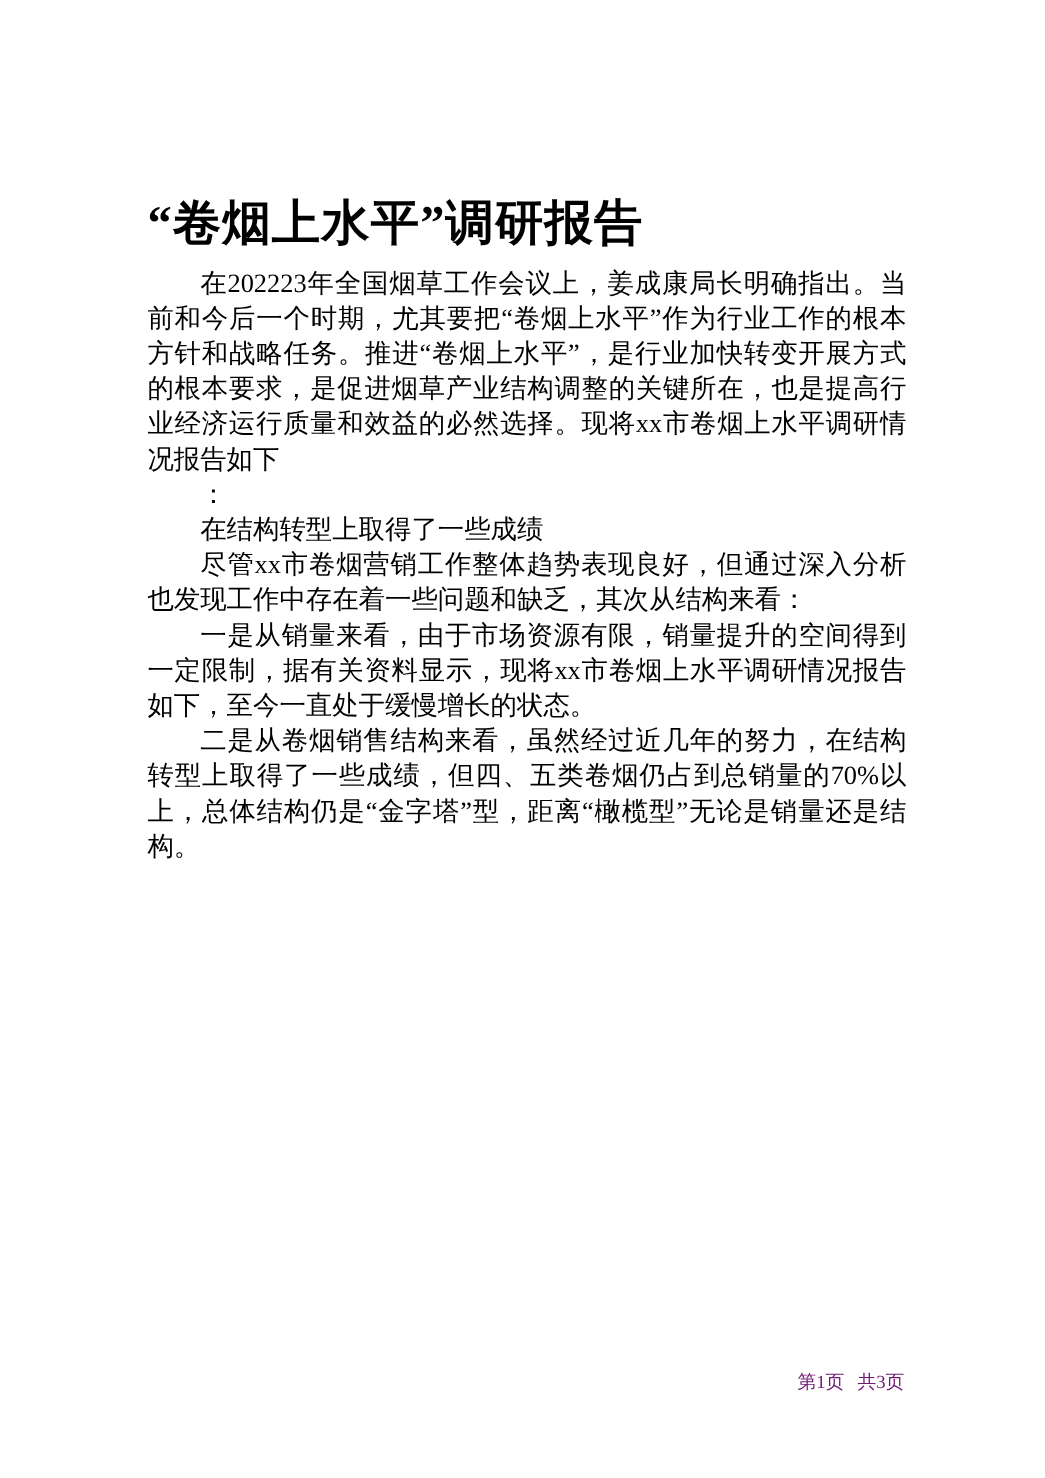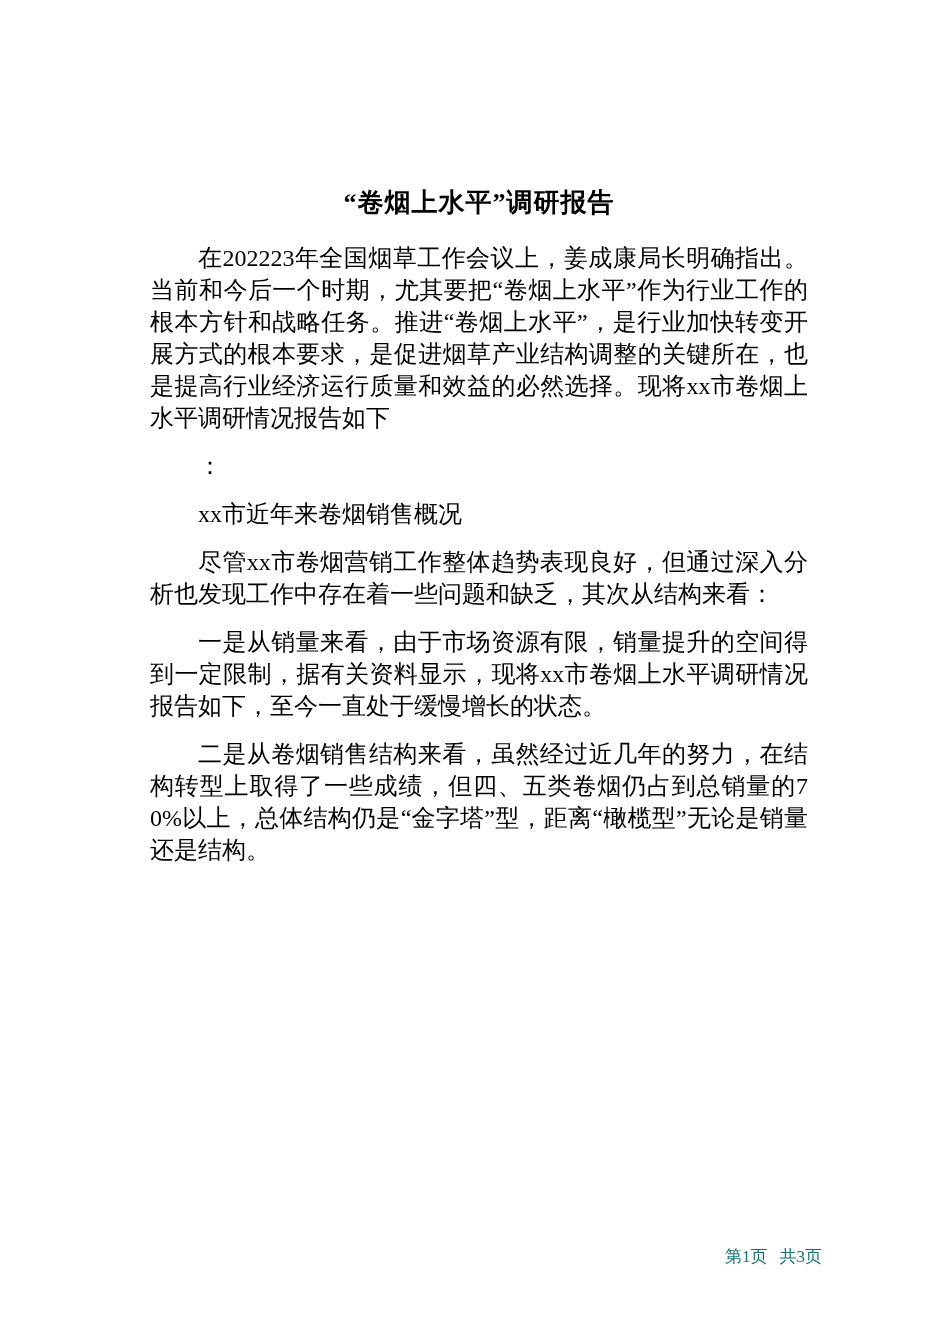--- a/index.html
+++ b/index.html
@@ -17,58 +17,57 @@
     overflow: hidden;
   }
   .content {
     position: absolute;
     left: 134px;
     top: 180px;
     width: 690px;
   }
   .doc-title {
     margin: 0 0 16px 0;
-    font-size: 26px;
+    font-size: 44px;
     font-weight: bold;
-    text-align: center;
     line-height: 46px;
     letter-spacing: 1px;
   }
   .doc-body p {
-    margin: 16px;
+    margin: 0;
     font-size: 24px;
     line-height: 32px;
     text-align: justify;
     text-indent: 2em;
     word-break: break-all;
     font-family: "Liberation Serif", "DejaVu Serif", serif;
   }
   .footer {
     position: absolute;
     right: 128px;
     bottom: 76px;
     font-size: 17px;
-    color: #0f766e;
+    color: #701a75;
     font-family: "Liberation Serif", "DejaVu Serif", serif;
   }
   .footer .spacer {
     display: inline-block;
     width: 12px;
   }
 </style>
 </head>
 <body>
 
 <div class="page">
   <div class="content">
     <h1 class="doc-title">“卷烟上水平”调研报告</h1>
     <div class="doc-body">
       <p>在202223年全国烟草工作会议上，姜成康局长明确指出。当前和今后一个时期，尤其要把“卷烟上水平”作为行业工作的根本方针和战略任务。推进“卷烟上水平”，是行业加快转变开展方式的根本要求，是促进烟草产业结构调整的关键所在，也是提高行业经济运行质量和效益的必然选择。现将xx市卷烟上水平调研情况报告如下</p>
       <p>：</p>
-      <p>xx市近年来卷烟销售概况</p>
+      <p>在结构转型上取得了一些成绩</p>
       <p>尽管xx市卷烟营销工作整体趋势表现良好，但通过深入分析也发现工作中存在着一些问题和缺乏，其次从结构来看：</p>
       <p>一是从销量来看，由于市场资源有限，销量提升的空间得到一定限制，据有关资料显示，现将xx市卷烟上水平调研情况报告如下，至今一直处于缓慢增长的状态。</p>
       <p>二是从卷烟销售结构来看，虽然经过近几年的努力，在结构转型上取得了一些成绩，但四、五类卷烟仍占到总销量的70%以上，总体结构仍是“金字塔”型，距离“橄榄型”无论是销量还是结构。</p>
     </div>
   </div>
   <div class="footer">
     <span>第1页</span><span class="spacer"></span><span>共3页</span>
   </div>
 </div>
 

